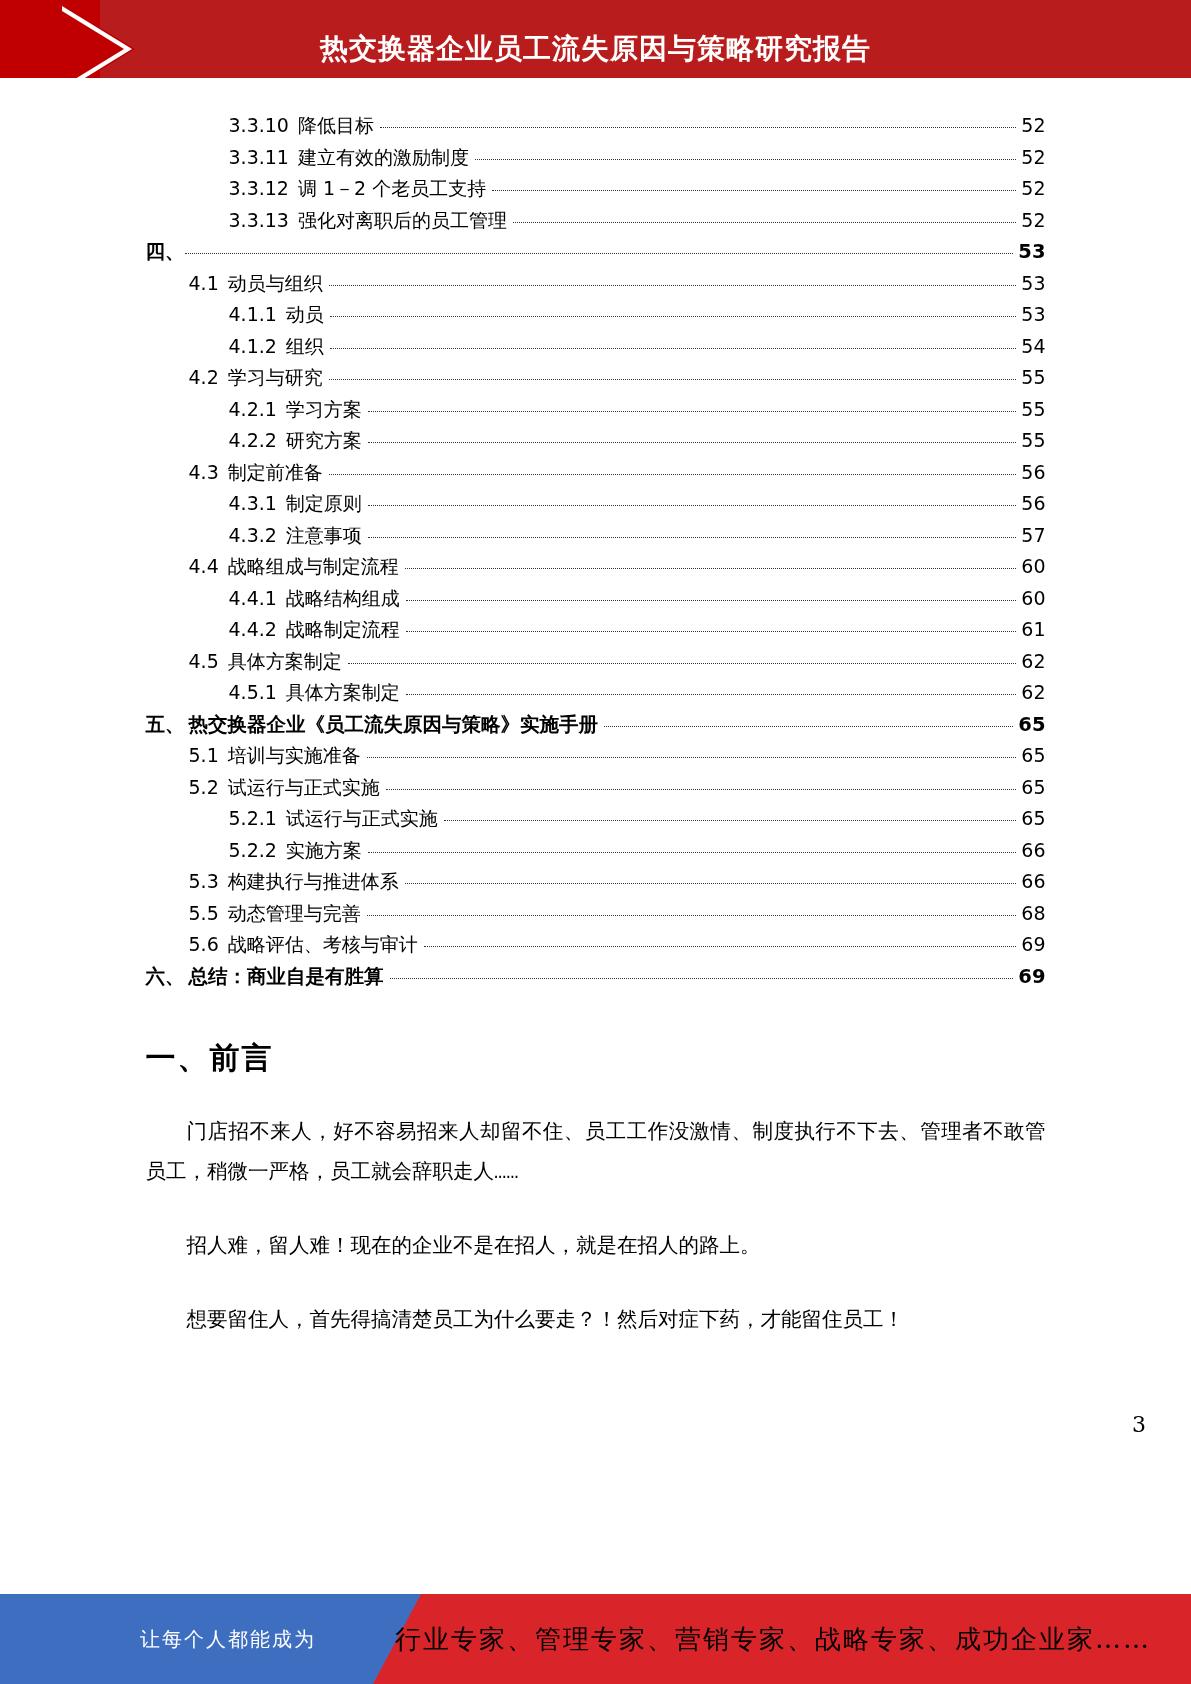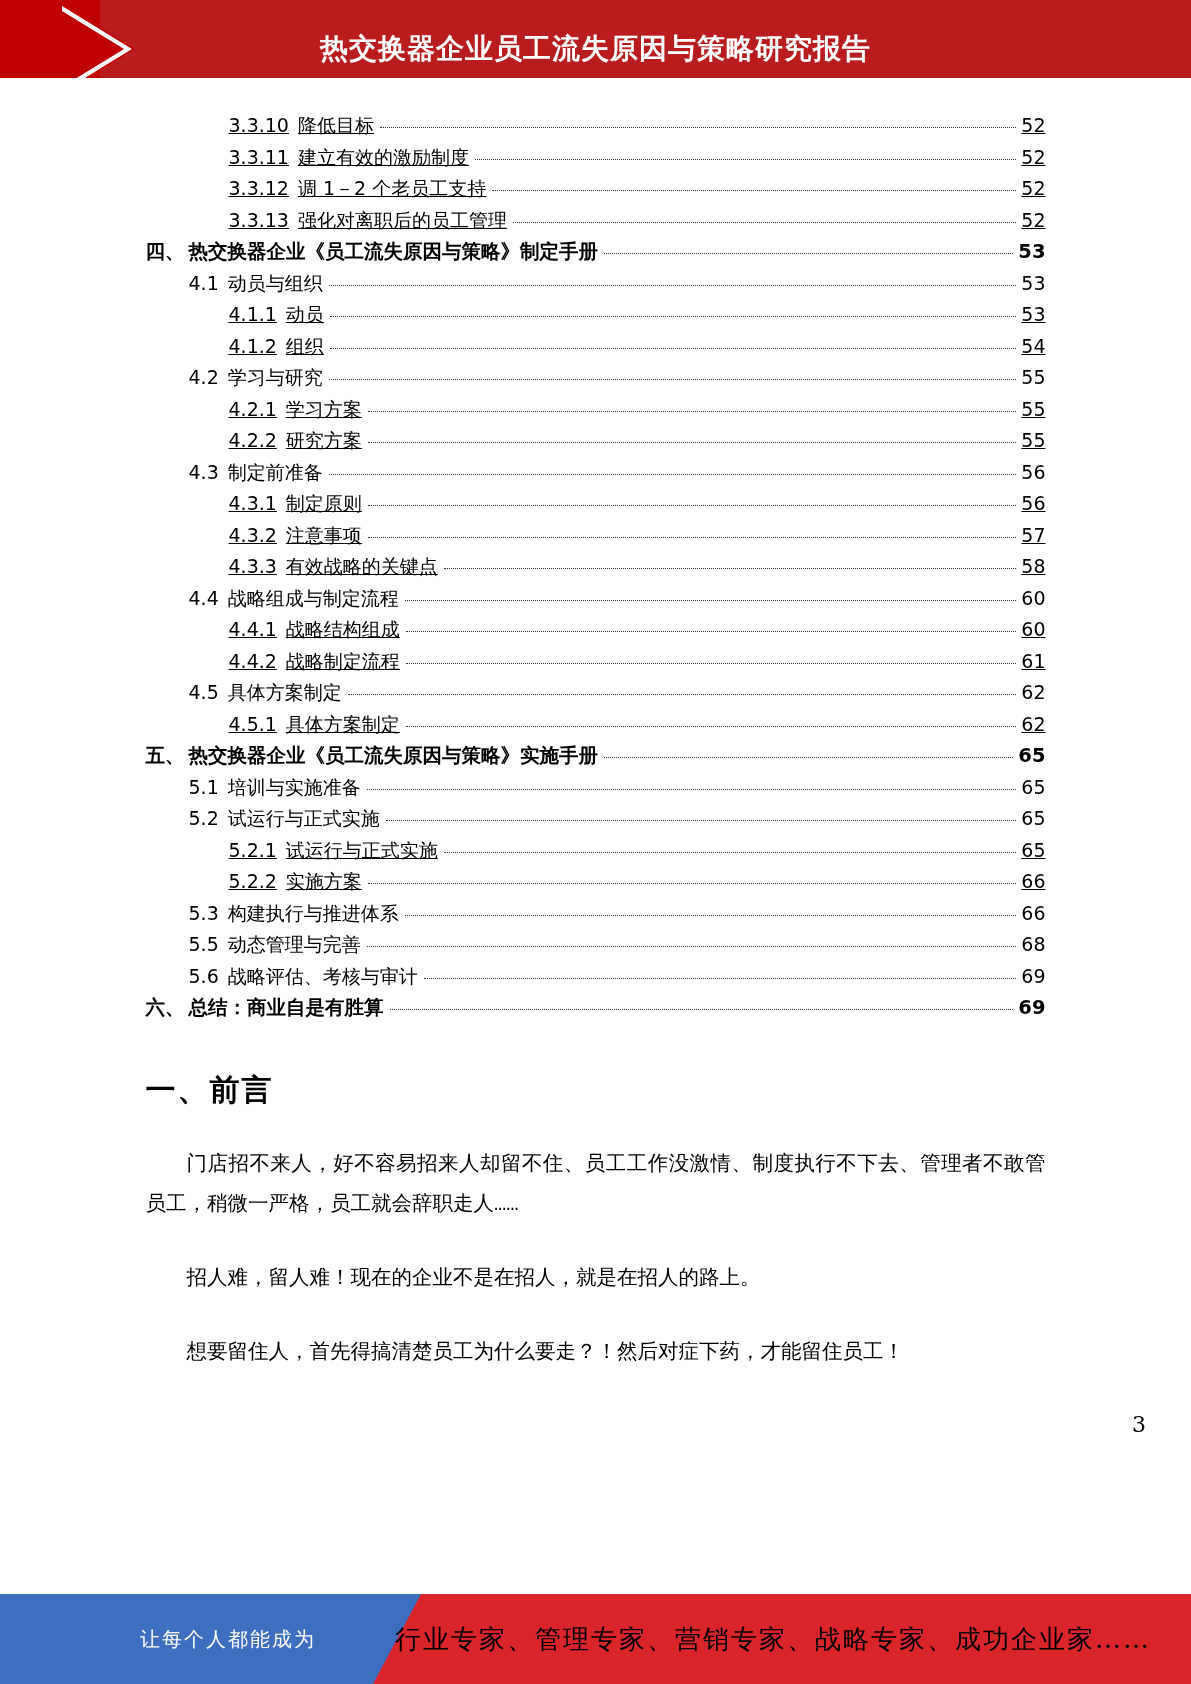--- a/index.html
+++ b/index.html
@@ -126,21 +126,20 @@
     font-weight: bold;
     font-size: 19.5px;
     margin-left: -35px;
   }
   .lvl-1 .label { padding-left: 4px; }
   .lvl-2 {
     margin-left: 8px;
   }
   .lvl-3 {
     margin-left: 48px;
-    text-decoration: underline;
   }
 
   
   .section-heading {
     margin: 46px auto 12px;
     width: 900px;
     padding-left: 0;
     font-size: 30px;
     font-weight: bold;
     font-family: "DejaVu Sans", "Liberation Sans", sans-serif;
@@ -256,21 +255,20 @@
         <span class="page">52</span>
       </div>
       <div class="toc-row lvl-3">
         <span class="num">3.3.13</span>
         <span class="label">强化对离职后的员工管理</span>
         <span class="dots"></span>
         <span class="page">52</span>
       </div>
       <div class="toc-row lvl-1">
         <span class="num">四、</span>
-        <span class="label">热交换器企业《员工流失原因与策略》制定手册</span>
         <span class="dots"></span>
         <span class="page">53</span>
       </div>
       <div class="toc-row lvl-2">
         <span class="num">4.1</span>
         <span class="label">动员与组织</span>
         <span class="dots"></span>
         <span class="page">53</span>
       </div>
       <div class="toc-row lvl-3">
@@ -313,26 +311,20 @@
         <span class="num">4.3.1</span>
         <span class="label">制定原则</span>
         <span class="dots"></span>
         <span class="page">56</span>
       </div>
       <div class="toc-row lvl-3">
         <span class="num">4.3.2</span>
         <span class="label">注意事项</span>
         <span class="dots"></span>
         <span class="page">57</span>
-      </div>
-      <div class="toc-row lvl-3">
-        <span class="num">4.3.3</span>
-        <span class="label">有效战略的关键点</span>
-        <span class="dots"></span>
-        <span class="page">58</span>
       </div>
       <div class="toc-row lvl-2">
         <span class="num">4.4</span>
         <span class="label">战略组成与制定流程</span>
         <span class="dots"></span>
         <span class="page">60</span>
       </div>
       <div class="toc-row lvl-3">
         <span class="num">4.4.1</span>
         <span class="label">战略结构组成</span>

